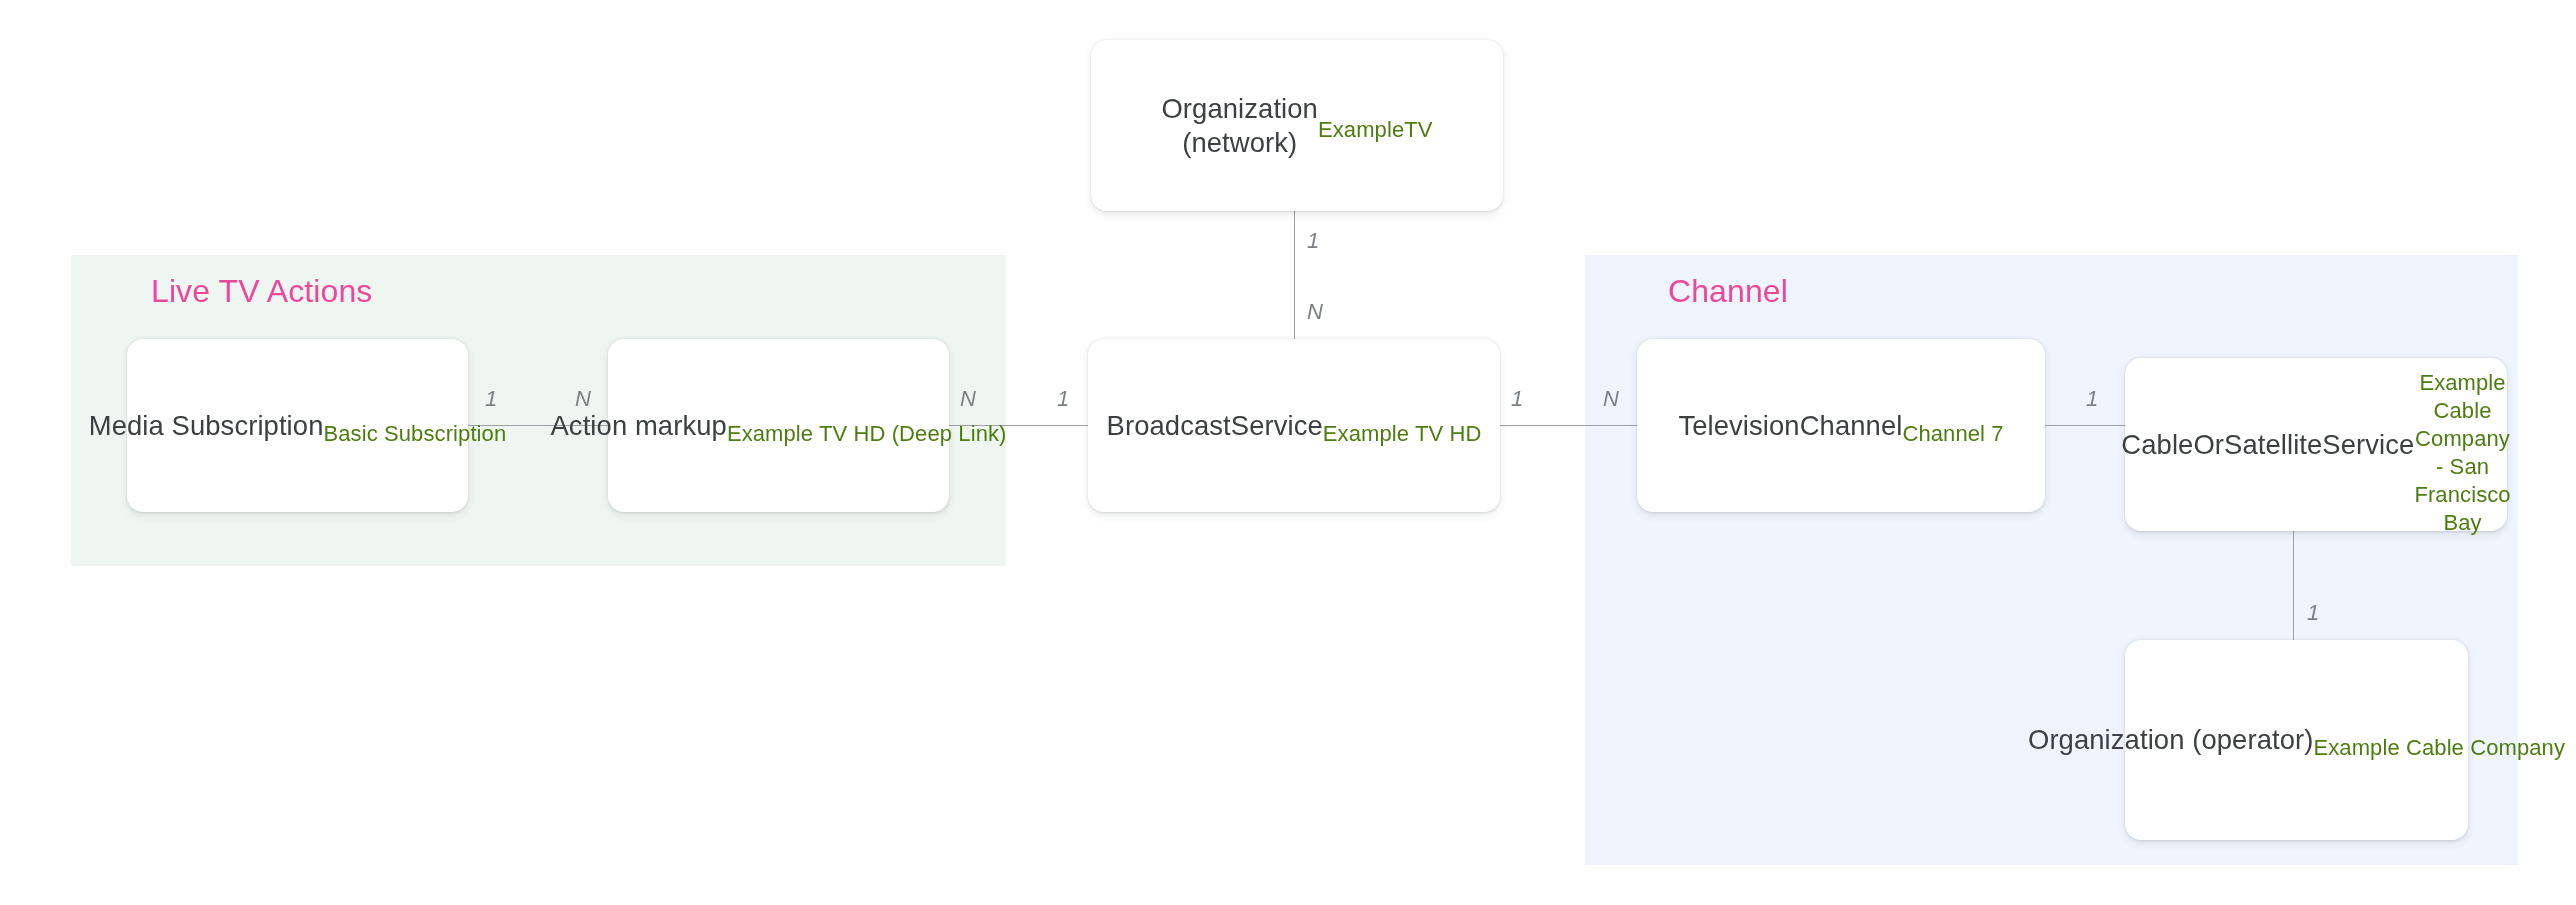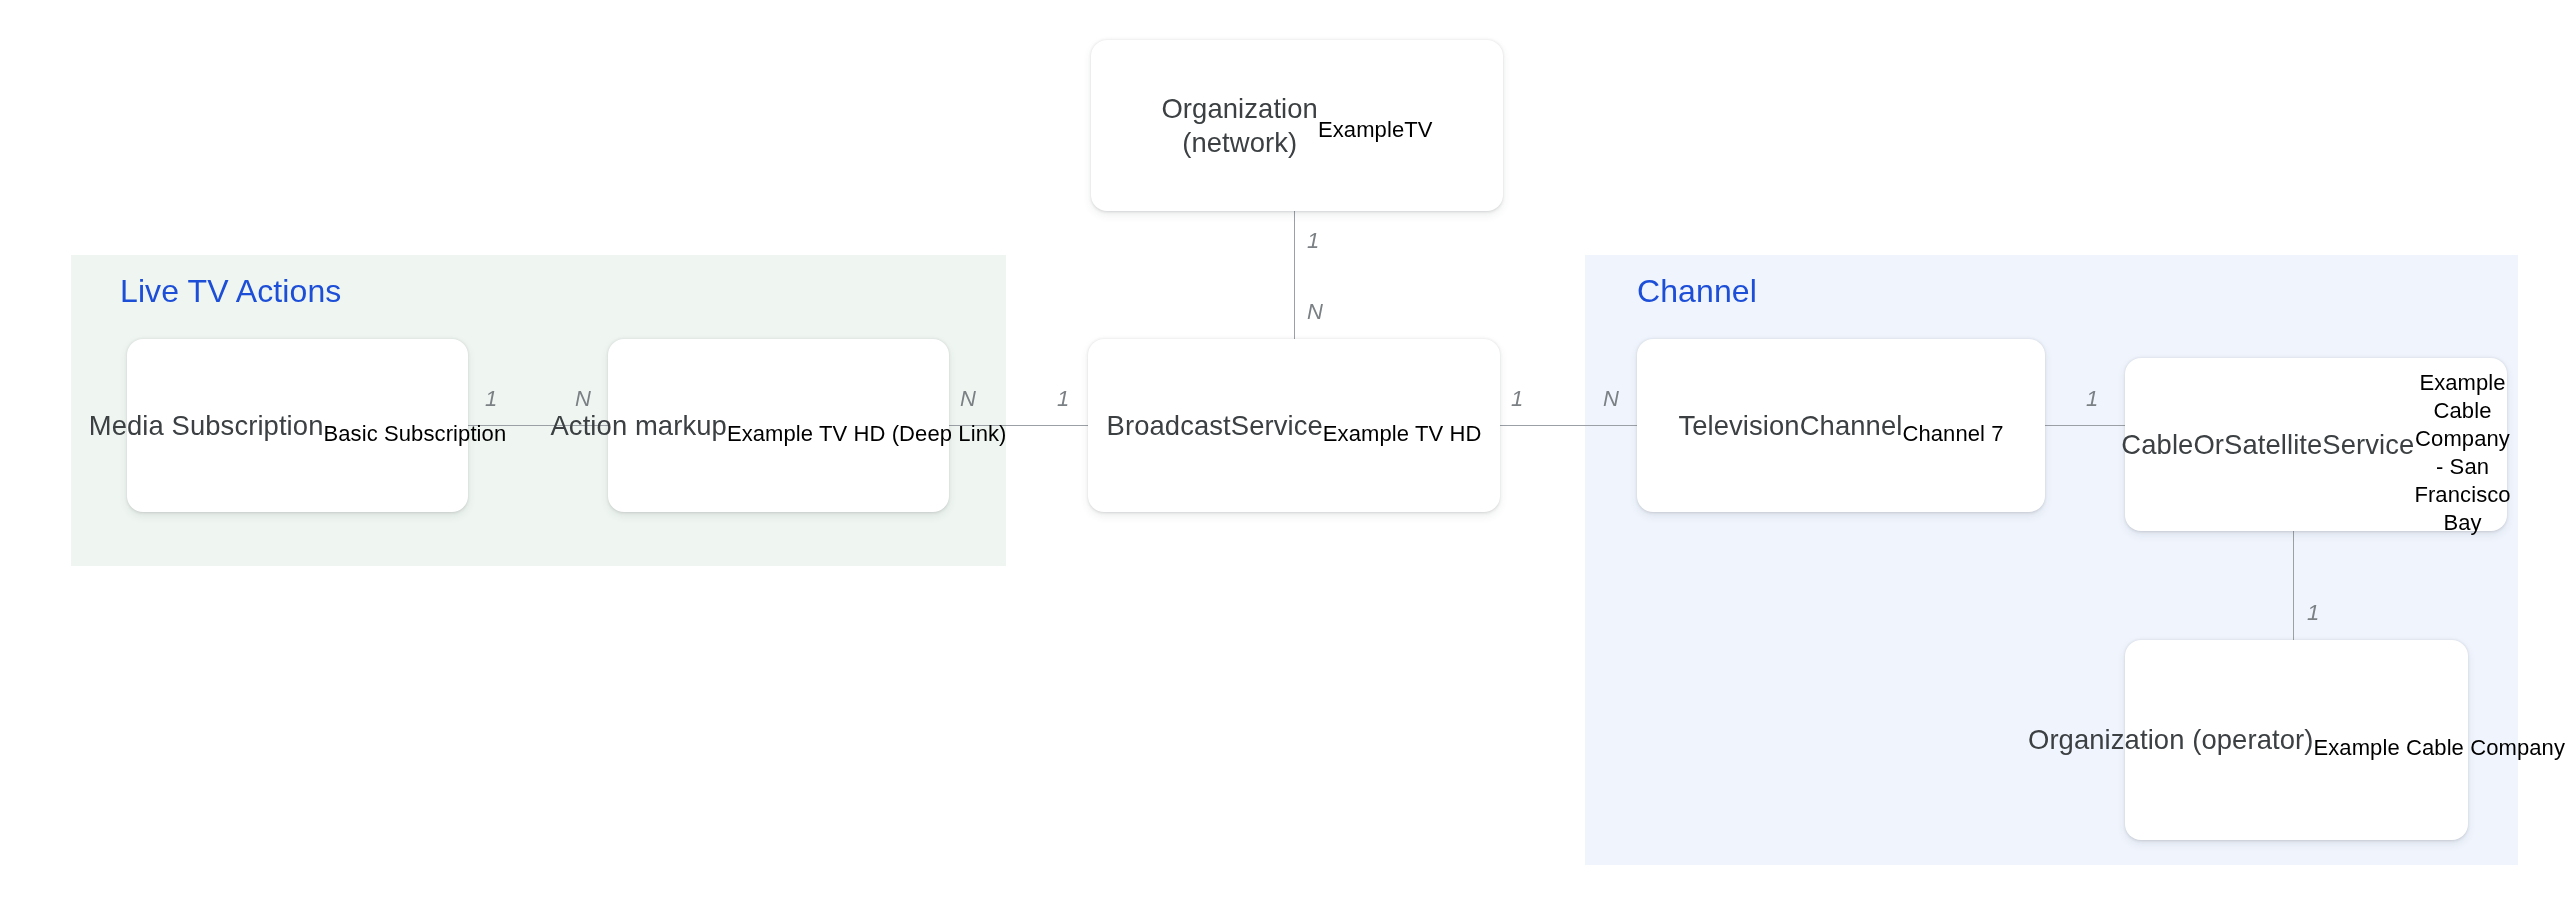--- a/index.html
+++ b/index.html
@@ -25,24 +25,25 @@
     position: absolute;
     box-sizing: border-box;
   }
   .group-panel.green { background: #eff6f1; }
   .group-panel.blue  { background: #eff4fd; }
 
   .group-title {
     position: absolute;
     font-size: 32px;
     line-height: 35px;
-    color: #1d4ed8;
+    color: #ec4899;
     font-weight: 400;
     letter-spacing: 0.1px;
     white-space: nowrap;
+    margin-left: 31px;
   }
 
   
   .node {
     position: absolute;
     box-sizing: border-box;
     background: #ffffff;
     border-radius: 16px;
     box-shadow: 0 0.9px 2.7px rgba(60,64,67,0.16), 0 3.5px 8.8px rgba(60,64,67,0.09);
     display: flex;
@@ -58,21 +59,21 @@
     font-weight: 400;
     text-align: center;
     white-space: nowrap;
     letter-spacing: 0.1px;
   }
   .node-title.wrap { white-space: normal; }
   .node-subtitle {
     margin-top: 16px;
     font-size: 22px;
     line-height: 28px;
-    color: #000000;
+    color: #4d7c0f;
     font-weight: 400;
     text-align: center;
     letter-spacing: 0.1px;
   }
   .node-subtitle.nowrap { white-space: nowrap; }
 
   
   .edge-h {
     position: absolute;
     height: 0;

